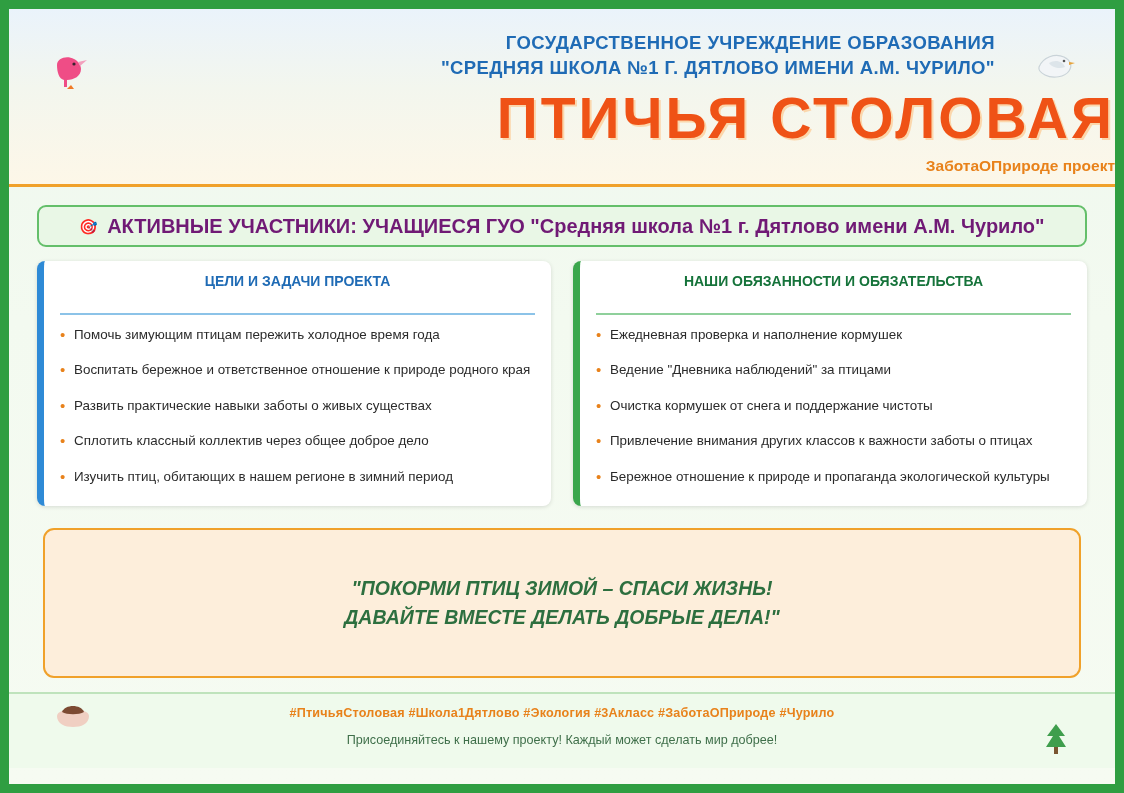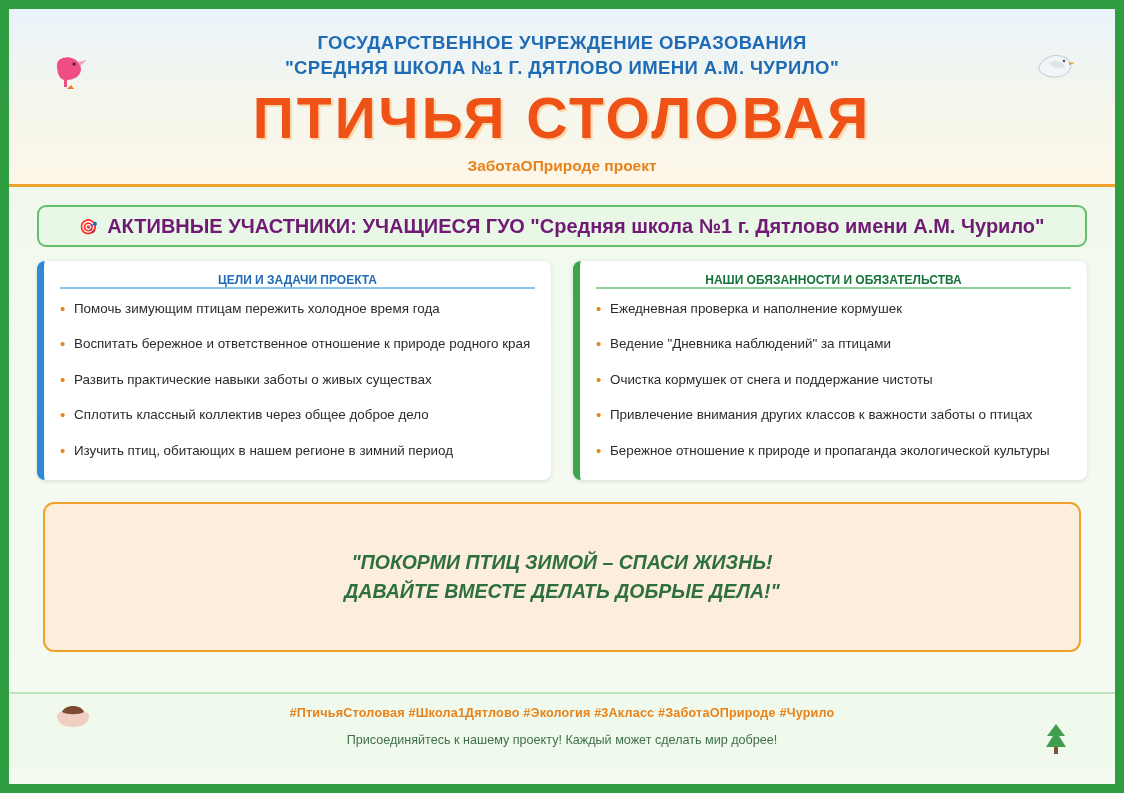--- a/index.html
+++ b/index.html
@@ -22,21 +22,21 @@
     background: linear-gradient(180deg, #eef7ee 0%, #f3faf0 40%, #f6fbf2 100%);
   }
   
   .header {
     position: relative;
     height: 178px;
     box-sizing: border-box;
     background: linear-gradient(180deg, #eaf3fb 0%, #f3f6ee 45%, #fdf7e8 100%);
     border-bottom: 3px solid #f0a12a;
     padding-top: 22px;
-    text-align: center;
+    text-align: right;
   }
   .org-title {
     font-size: 18.5px;
     font-weight: bold;
     color: #1f6bb5;
     letter-spacing: 0.4px;
     line-height: 1.35;
     text-transform: uppercase;
     padding: 0 120px;
   }
@@ -102,23 +102,23 @@
     background: #ffffff;
     border-radius: 8px;
     box-shadow: 0 1px 4px rgba(0,0,0,0.13);
     padding: 12px 16px 18px 16px;
     box-sizing: border-box;
   }
   .card-left { border-left: 7px solid #2e8ad6; }
   .card-right { border-left: 7px solid #3aa64c; }
   .card-title {
     text-align: center;
-    font-size: 12px;
-    font-weight: bold;
-    padding-bottom: 0;
+    font-size: 14px;
+    font-weight: bold;
+    padding-bottom: 24px;
     margin-bottom: 10px;
   }
   .card-left .card-title {
     color: #1f6bb5;
     border-bottom: 2px solid #8cc3e8;
   }
   .card-right .card-title {
     color: #15733a;
     border-bottom: 2px solid #8fd09b;
   }

